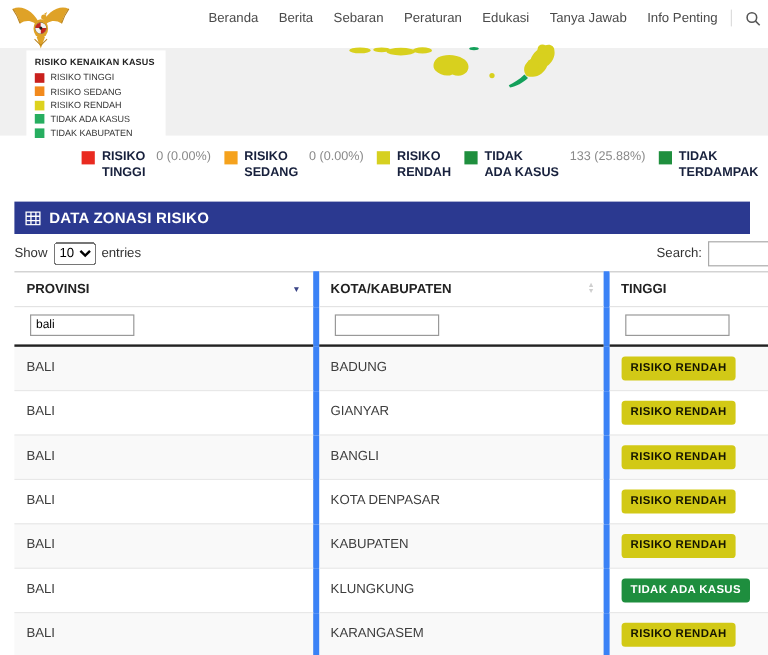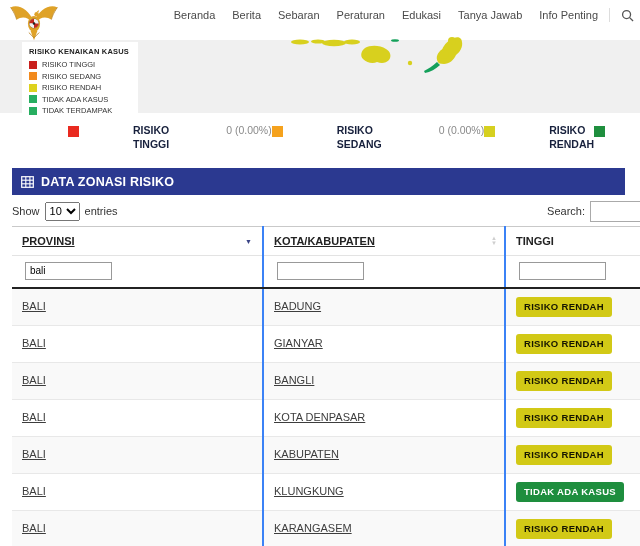--- a/index.html
+++ b/index.html
@@ -22,21 +22,21 @@
   .map svg.islands { position:absolute; left:0; top:0; }
   .legend { position:absolute; left:22px; top:12px; background:#fff; padding:5px 9px 7px 7px; z-index:5; }
   .legend-title { font-size:7.5px; font-weight:bold; color:#222; margin-bottom:4px; letter-spacing:.2px; }
   .legend-item { display:flex; align-items:center; margin-top:2.5px; }
   .legend-swatch { width:8px; height:8px; margin-right:5px; flex:none; }
   .legend-label { font-size:7.5px; color:#333; white-space:nowrap; }
 
   
   .stats { height:52px; display:flex; justify-content:space-between;
            padding:11px 8px 0 68px; background:#fff; }
-  .stat { display:flex;gap:48px; }
+  .stat { display:flex; }
   .stat-swatch { width:11px; height:11px; margin:2px 6px 0 0; flex:none; }
   .stat-label { font-size:10.5px; font-weight:bold; color:#17203c; line-height:1.3; white-space:nowrap; }
   .stat-value { font-size:10.5px; color:#8a8a8a; margin-left:9px; white-space:nowrap; }
 
   
   .panel-header { margin:3px 15px 0 12px; height:27px; background:#2b3990; color:#fff;
                   display:flex; align-items:center; padding-left:9px; gap:7px;
                   font-weight:bold; font-size:12.5px; letter-spacing:.2px; }
 
   
@@ -46,21 +46,21 @@
   .search-wrap { margin-left:auto; display:flex; align-items:center; gap:5px; }
   .search-input { width:78px; height:21px; border:1px solid #aaa; padding:0 4px; font-size:11px; }
 
   
   .table-wrap { margin-left:12px; width:648px; }
   table { border-collapse:collapse; table-layout:fixed; width:648px;
           border-top:1px solid #c9c9c9; }
   .w1 { width:251px; } .w2 { width:242px; } .w3 { width:155px; }
   th.hdr { text-align:left; padding:8px 8px 8px 10px; font-size:11px; color:#222;
            position:relative; cursor:pointer; }
-  .col-line { border-right:2px solid #3b82f6;text-decoration:underline; }
+  .col-line { border-right:5px solid #3b82f6; }
   .sort-single { position:absolute; right:10px; top:11px; font-size:7px; color:#3a4486; }
   .sort-pair { position:absolute; right:7px; top:9px; font-size:6px; color:#cfcfcf;
                line-height:4.5px; display:flex; flex-direction:column; }
   tr.filter-row th { padding:4px 8px 7px 13px; border-bottom:2px solid #222;
                      border-top:1px solid #e3e3e3; font-weight:normal; text-align:left; }
   .filter-input { width:87px; height:18px; border:1px solid #999; font-size:10px; padding:0 4px; }
   tbody td { padding:8px 8px 8px 10px; font-size:11px; color:#3d3d3d;
              border-top:1px solid #e8e8e8; line-height:13px; }
   tbody tr:nth-child(odd) { background:#f9f9f9; }
   tbody tr:last-child td { border-bottom:2px solid #1a1a1a; }
@@ -145,21 +145,21 @@
           <span class="legend-label">RISIKO RENDAH</span>
         </div>
 
         <div class="legend-item">
           <span class="legend-swatch" style="background: rgb(39, 174, 96);"></span>
           <span class="legend-label">TIDAK ADA KASUS</span>
         </div>
 
         <div class="legend-item">
           <span class="legend-swatch" style="background: rgb(39, 174, 96);"></span>
-          <span class="legend-label">TIDAK TERDAMPAK</span>
+          <span class="legend-label">TIDAK KABUPATEN</span>
         </div>
 
     </div>
   </section>
 
   <section class="stats">
 
       <div class="stat">
         <span class="stat-swatch" style="background: rgb(233, 42, 32);"></span>
         <span class="stat-label">
@@ -181,20 +181,21 @@
         <span class="stat-label">
           <span>RISIKO</span><br><span>RENDAH</span>
         </span>
       </div>
 
       <div class="stat">
         <span class="stat-swatch" style="background: rgb(31, 143, 62);"></span>
         <span class="stat-label">
           <span>TIDAK</span><br><span>ADA KASUS</span>
         </span>
+        <span class="stat-value">133 (25.88%)</span>
       </div>
 
       <div class="stat">
         <span class="stat-swatch" style="background: rgb(31, 143, 62);"></span>
         <span class="stat-label">
           <span>TIDAK</span><br><span>TERDAMPAK</span>
         </span>
 
       </div>
 

